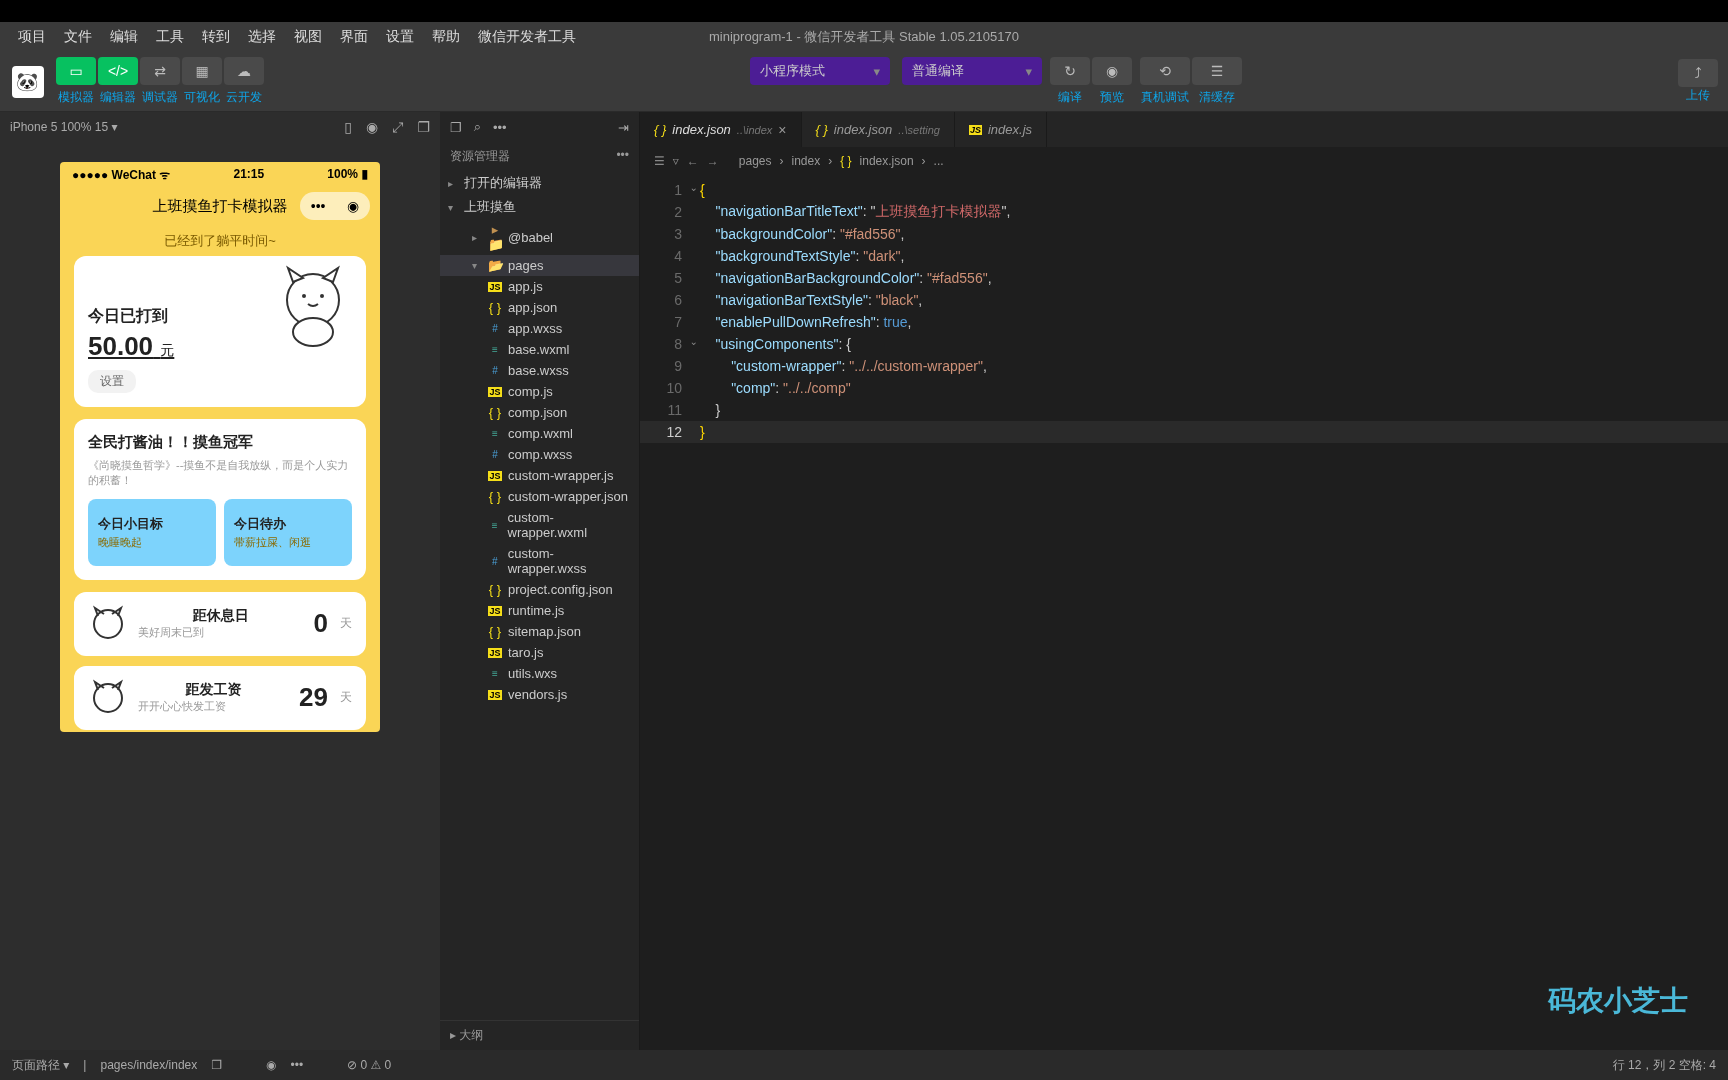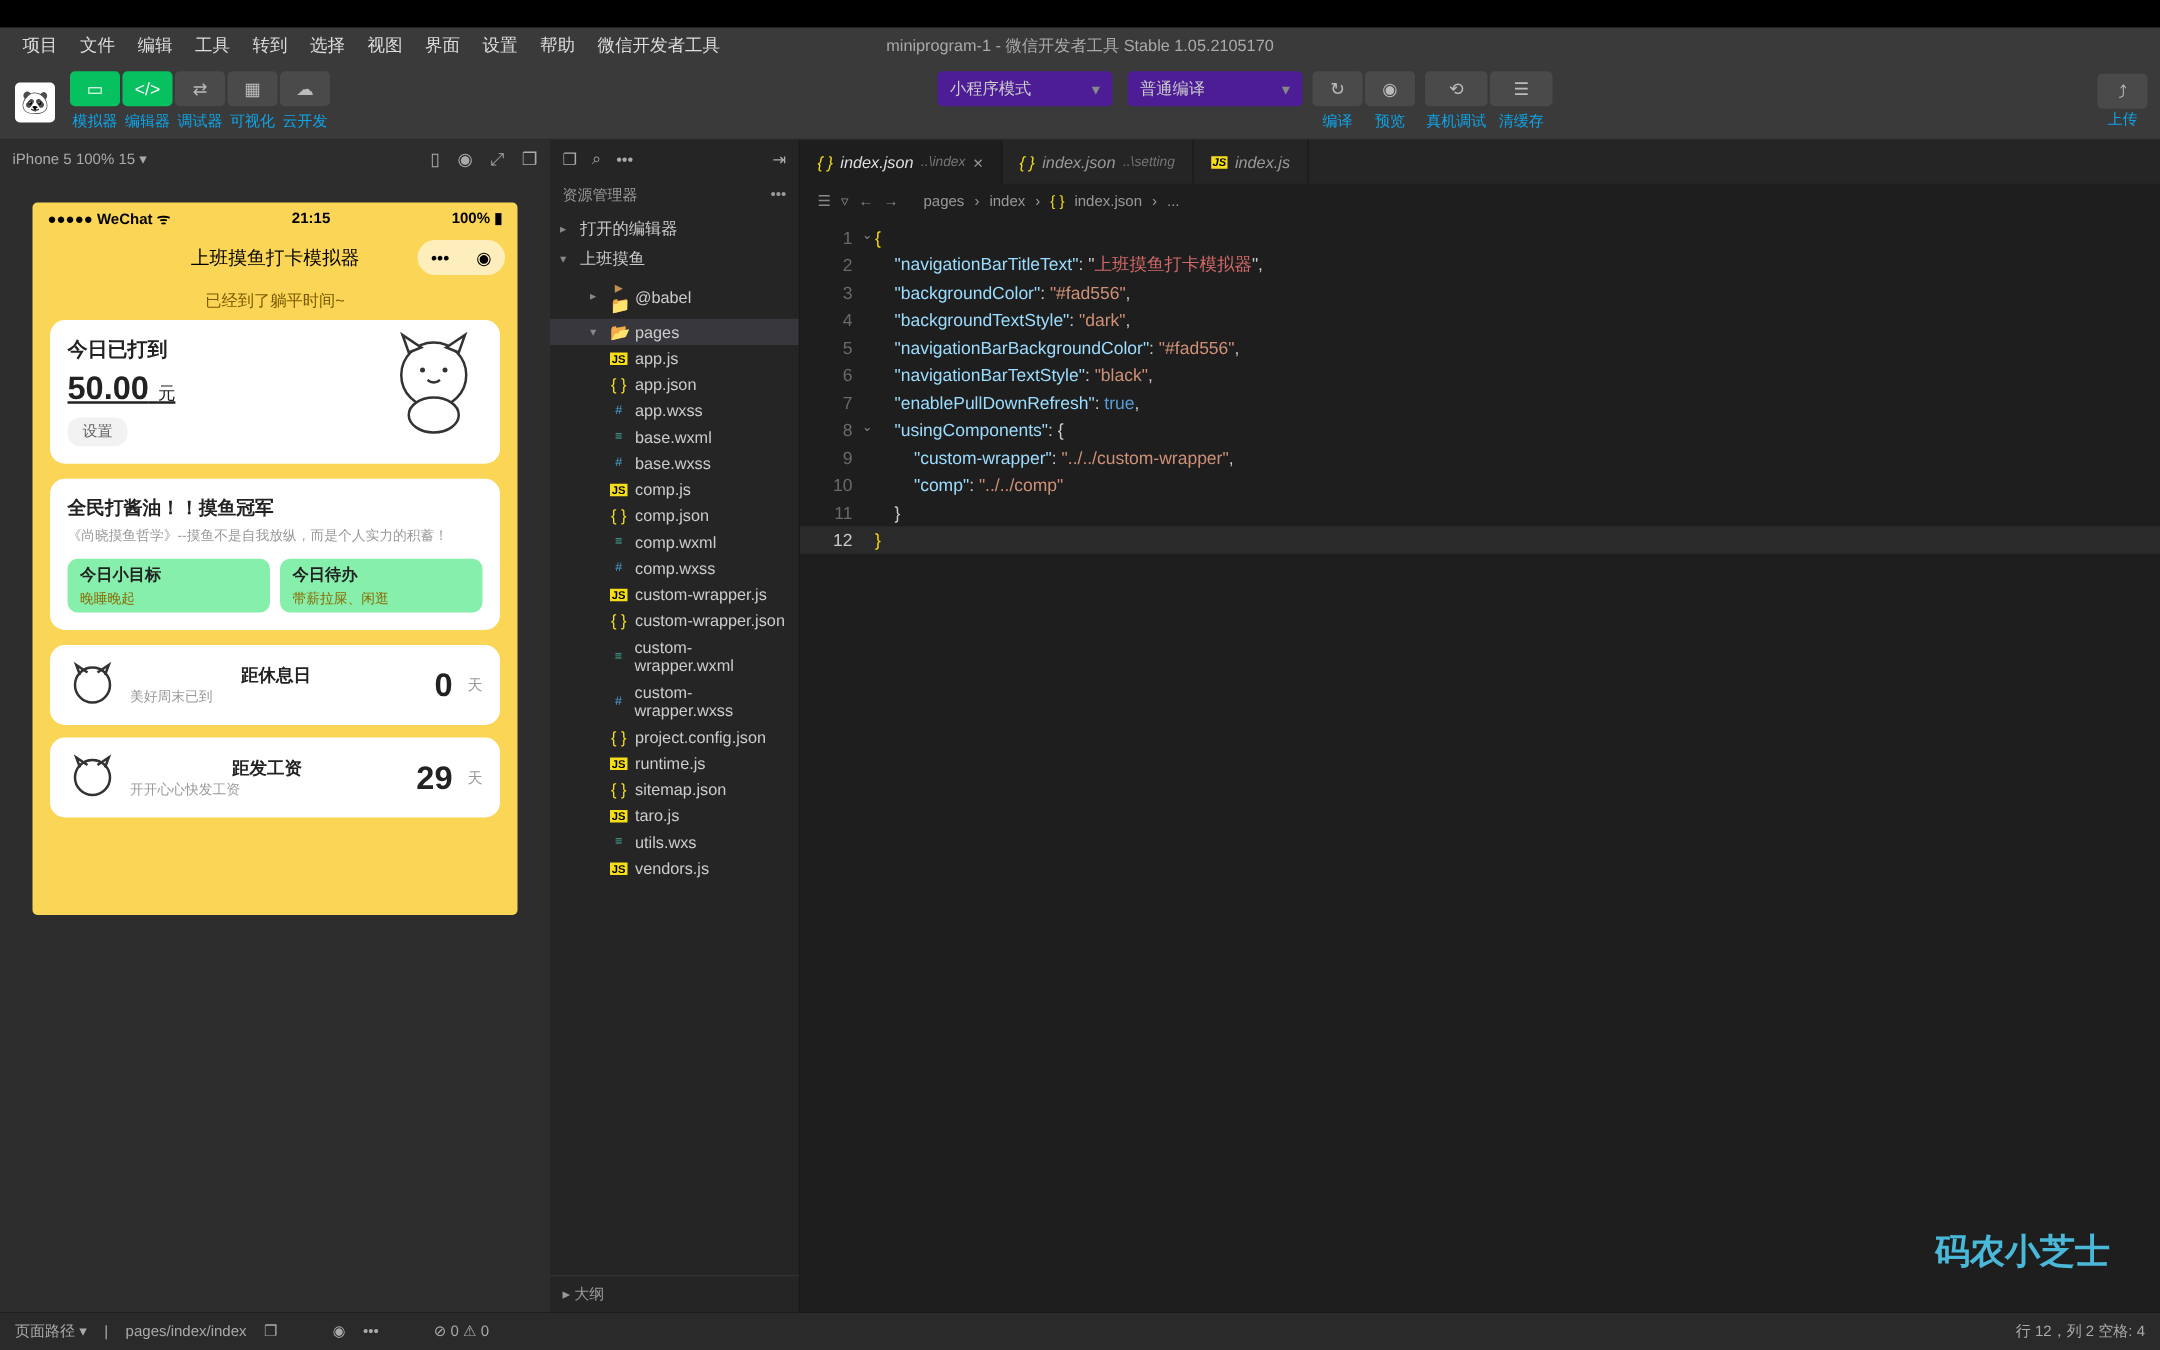--- a/index.html
+++ b/index.html
@@ -18,36 +18,36 @@
 .tb-lbl { width: 40px; text-align: center; font-size: 12px; color: #0ea5e9; }
 .tb-sel { height: 28px; background: #4c1d95; border-radius: 4px; padding: 0 10px; display: flex; align-items: center; justify-content: space-between; color: #ccc; font-size: 13px; }
 .tb-sel .arr { margin-left: 20px; color: #888; }
 .tb-right { position: absolute; right: 10px; display: flex; gap: 8px; align-items: center; }
 .tb-mid { margin-left: auto; margin-right: auto; display: flex; gap: 12px; align-items: flex-start; }
 .content { display: flex; height: calc(100% - 142px); }
 .sim-panel { width: 440px; background: #2d2d2d; display: flex; flex-direction: column; }
 .sim-toolbar { height: 30px; display: flex; align-items: center; justify-content: space-between; padding: 0 10px; color: #aaa; font-size: 12px; }
 .sim-icons { display: flex; gap: 14px; font-size: 14px; }
 .sim-area { flex: 1; display: flex; justify-content: center; padding-top: 20px; }
-.phone { width: 388px; height: 570px; background: #fad556; border-radius: 4px; overflow: hidden; position: relative; }
+.phone { width: 320px; height: 570px; background: #fad556; border-radius: 4px; overflow: hidden; position: relative; }
 .phone-status { height: 24px; display: flex; align-items: center; justify-content: space-between; padding: 0 12px; font-size: 12px; color: #000; font-weight: 600; }
 .phone-nav { height: 40px; display: flex; align-items: center; justify-content: center; color: #000; font-size: 15px; position: relative; }
 .phone-capsule { position: absolute; right: 10px; width: 70px; height: 28px; background: rgba(255,255,255,0.6); border-radius: 14px; display: flex; align-items: center; justify-content: space-around; font-size: 14px; }
 .phone-banner { text-align: center; color: #7a5a00; font-size: 13px; padding: 6px; }
 .phone-cards { padding: 0 14px; }
 .card { background: #fff; border-radius: 12px; padding: 14px; margin-bottom: 12px; position: relative; }
-.card-title { font-size: 16px; font-weight: 600; color: #222; }
+.card-title { font-size: 16px; font-weight: 600; color: #222; margin-top: 36px; }
 .card-amount { font-size: 26px; font-weight: 700; color: #222; margin-top: 4px; text-decoration: underline; }
 .card-amount small { font-size: 14px; font-weight: 400; }
 .card-set { display: inline-block; margin-top: 8px; padding: 3px 12px; background: #f2f2f2; border-radius: 10px; font-size: 12px; color: #666; }
 .card-cat { position: absolute; right: 8px; top: 4px; width: 90px; height: 90px; }
 .card2-title { font-size: 15px; font-weight: 600; color: #222; }
 .card2-sub { font-size: 11px; color: #999; margin-top: 6px; line-height: 1.4; }
 .card2-row { display: flex; gap: 8px; margin-top: 10px; }
-.chip { flex: 1; background: #86efac; border-radius: 8px; padding: 4px 10px; }
+.chip { flex: 1; background: #7dd3fc; border-radius: 8px; padding: 16px 10px; }
 .chip-t { font-size: 13px; font-weight: 600; color: #222; }
 .chip-s { font-size: 11px; color: #8a6a00; margin-top: 2px; }
 .row-card { background: #fff; border-radius: 12px; padding: 12px 14px; margin-bottom: 10px; display: flex; align-items: center; gap: 10px; }
 .row-icon { width: 40px; height: 40px; }
 .row-txt { flex: 1; }
 .row-t { font-size: 14px; font-weight: 600; color: #222; text-align: center; }
 .row-s { font-size: 11px; color: #999; }
 .row-num { font-size: 26px; font-weight: 700; color: #222; }
 .row-unit { font-size: 12px; color: #999; margin-left: 2px; }
 .explorer { width: 200px; background: #252525; border-right: 1px solid #1a1a1a; display: flex; flex-direction: column; }

